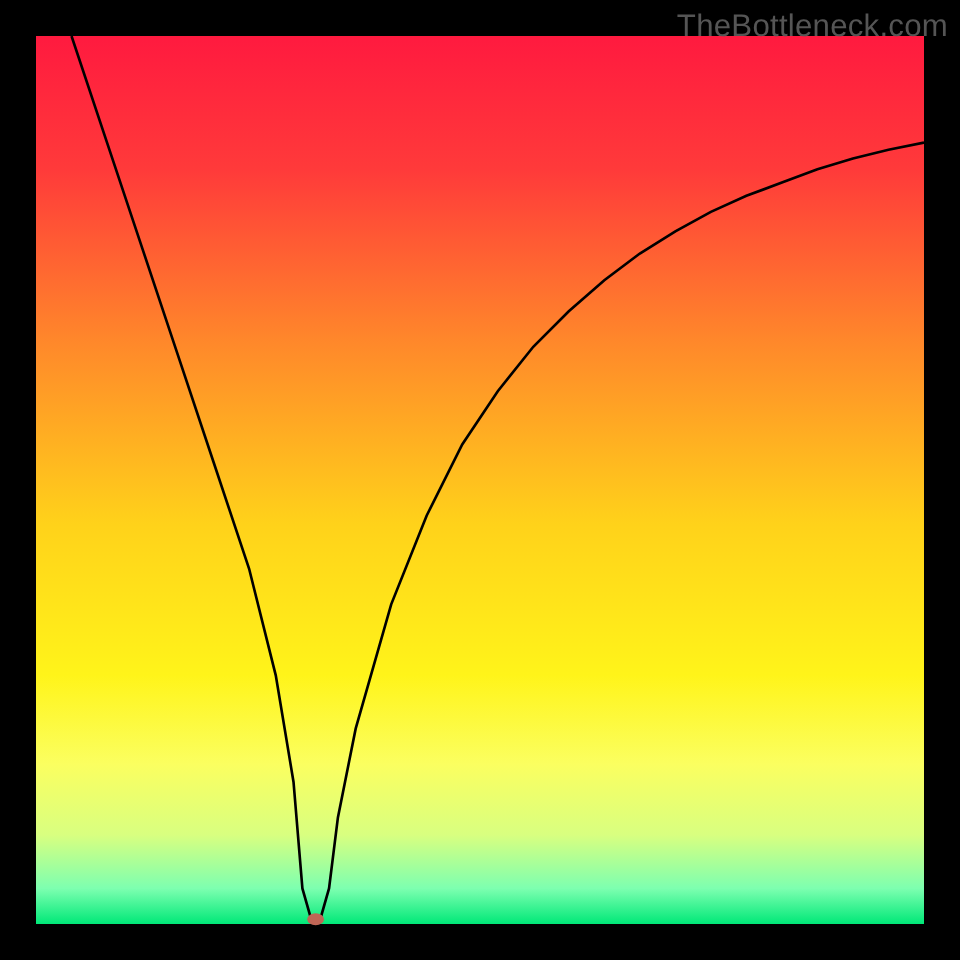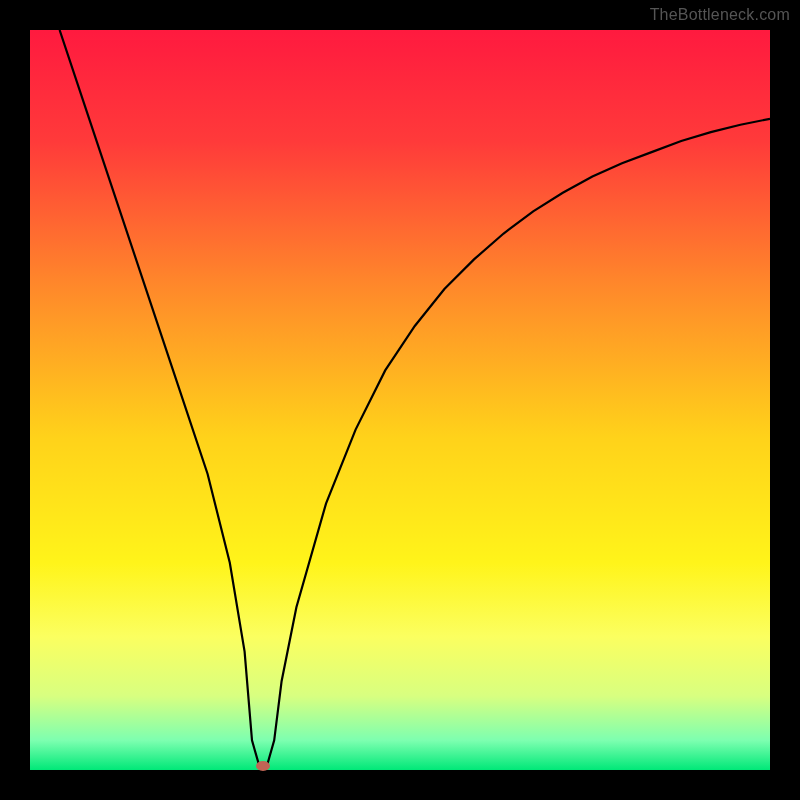--- a/index.html
+++ b/index.html
@@ -9,21 +9,21 @@
     background: #000;
     position: relative;
     overflow: hidden;
     font-family: Arial, sans-serif;
   }
   .watermark {
     position: absolute;
     top: 6px;
     right: 10px;
     color: #555;
-    font-size: 16px;
+    font-size: 26px;
     font-weight: normal;
     z-index: 10;
     letter-spacing: 0.2px;
     text-align: center;
   }
   .frame {
     position: absolute;
     left: 30px;
     top: 30px;
     width: 740px;

